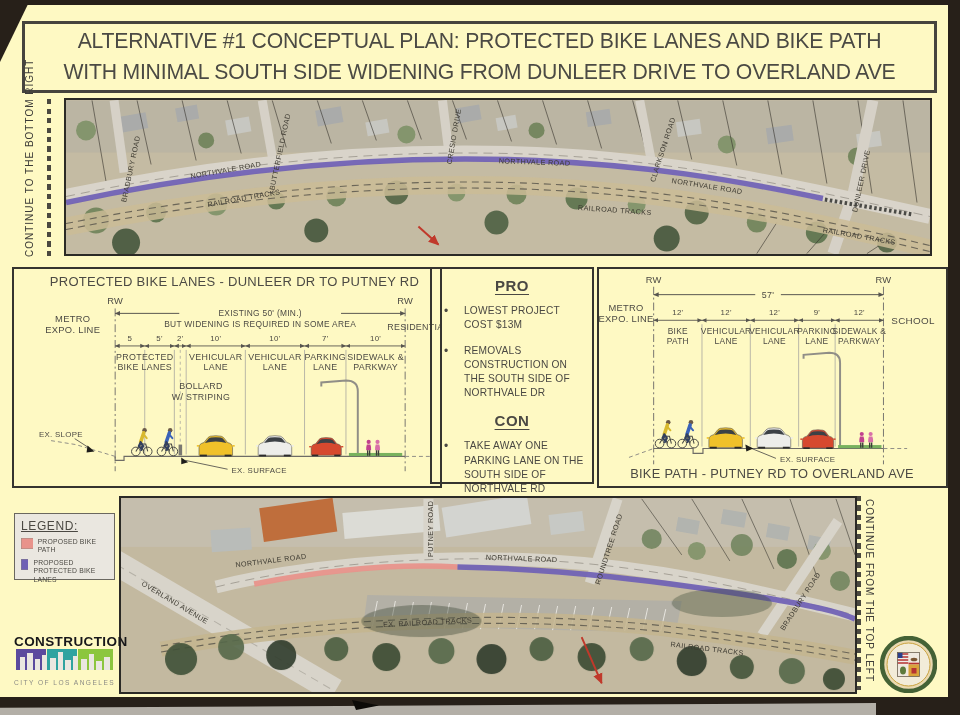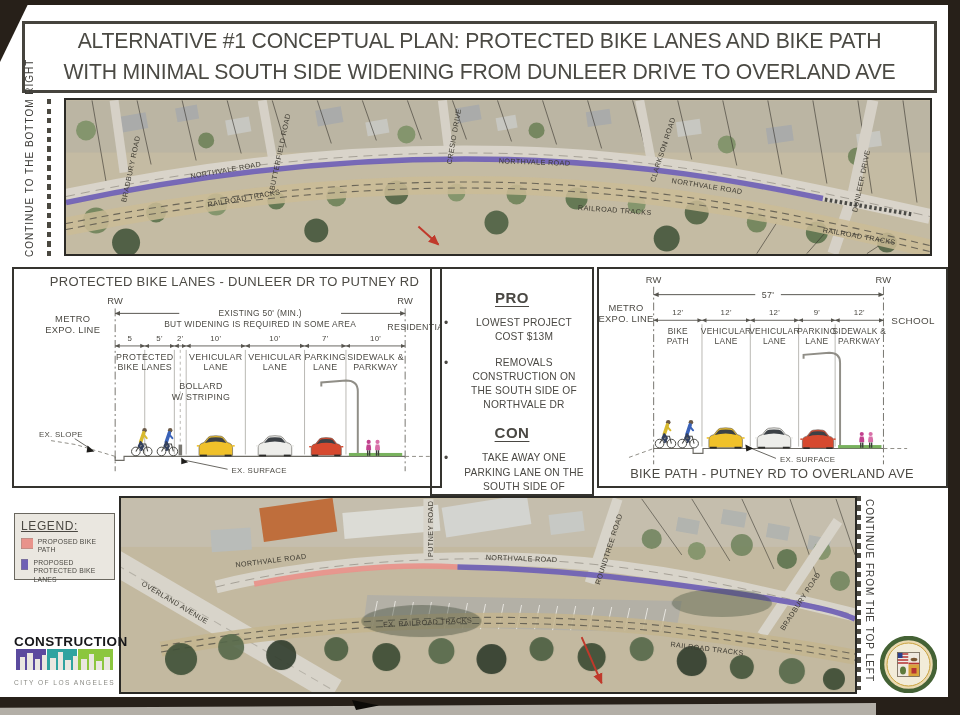--- a/index.html
+++ b/index.html
@@ -1,38 +1,38 @@
 <!DOCTYPE html>
 <html><head>
 <meta charset="utf-8">
 <style>
   html,body{margin:0;padding:0;}
   body{width:960px;height:715px;background:#272019;position:relative;overflow:hidden;
        font-family:"Liberation Sans",sans-serif;}
-  .poster{position:absolute;left:0;top:5px;width:948px;height:692px;background:#ffffff;}
+  .poster{position:absolute;left:0;top:5px;width:948px;height:692px;background:#fef9c3;}
   .corner-shade{position:absolute;left:0;top:0;width:30px;height:62px;background:#272019;
        clip-path:polygon(0 0,100% 0,0 100%);}
   .nextpage{position:absolute;left:0;top:702px;width:876px;height:13px;background:#b3afa7;
        clip-path:polygon(0 45%,100% 8%,100% 100%,0 100%);}
   .nextpage-mark{position:absolute;left:352px;top:700px;width:27px;height:10px;background:#0d0b08;
        clip-path:polygon(0 0,100% 55%,15% 100%);}
   .titlebox{position:absolute;left:22px;top:16px;width:909px;height:66px;border:3px solid #46443e;
        display:flex;flex-direction:column;justify-content:center;text-align:center;}
   .titlebox div{font-size:21.5px;color:#4b4a44;letter-spacing:-0.2px;line-height:1.42;transform:scaleX(.985);}
   .secbox{position:absolute;border:2px solid #35342f;background:transparent;}
   .mapbox{position:absolute;border:2px solid #2b2a26;background:#c8bfa6;overflow:hidden;}
   .vlabel{position:absolute;color:#3d3c38;font-size:10px;letter-spacing:1px;white-space:nowrap;}
   .vl-up{writing-mode:vertical-rl;transform:rotate(180deg);}
   .vl-down{writing-mode:vertical-rl;}
   .dashstrip{position:absolute;width:3.5px;background:repeating-linear-gradient(180deg,#4a4840 0 5px,transparent 5px 9.5px);}
   
-  .procon{padding-top:16px;color:#4a4843;}
+  .procon{padding-top:4px;color:#4a4843;}
   .procon h3{margin:4px 0 2px;text-align:center;font-size:15px;color:#4a4843;
        text-decoration:underline;text-underline-offset:3px;font-weight:bold;letter-spacing:.5px;}
-  .procon ul{list-style:none;margin:10px 0 0;padding:0;text-align:center;}
+  .procon ul{list-style:none;margin:10px 0 0;padding:0;}
   .procon li{position:relative;font-size:10.2px;line-height:1.38;letter-spacing:.2px;
        margin:0 8px 12px 32px;}
   .procon li::before{content:"•";position:absolute;left:-20px;top:-1px;font-size:12px;}
   
   .legend{position:absolute;left:14px;top:508px;width:101px;height:67px;border:1.5px solid #6a675f;
        padding:5px 6px;box-sizing:border-box;background:#eae7e0;}
   .legend .lg-title{font-size:12px;color:#4a4842;letter-spacing:.6px;text-decoration:underline;margin-bottom:5px;}
   .legend .lg-item{display:flex;align-items:flex-start;gap:5px;margin-bottom:5px;}
   .legend .lg-item span{font-size:6.8px;line-height:1.2;color:#4a4842;letter-spacing:.2px;}
   

